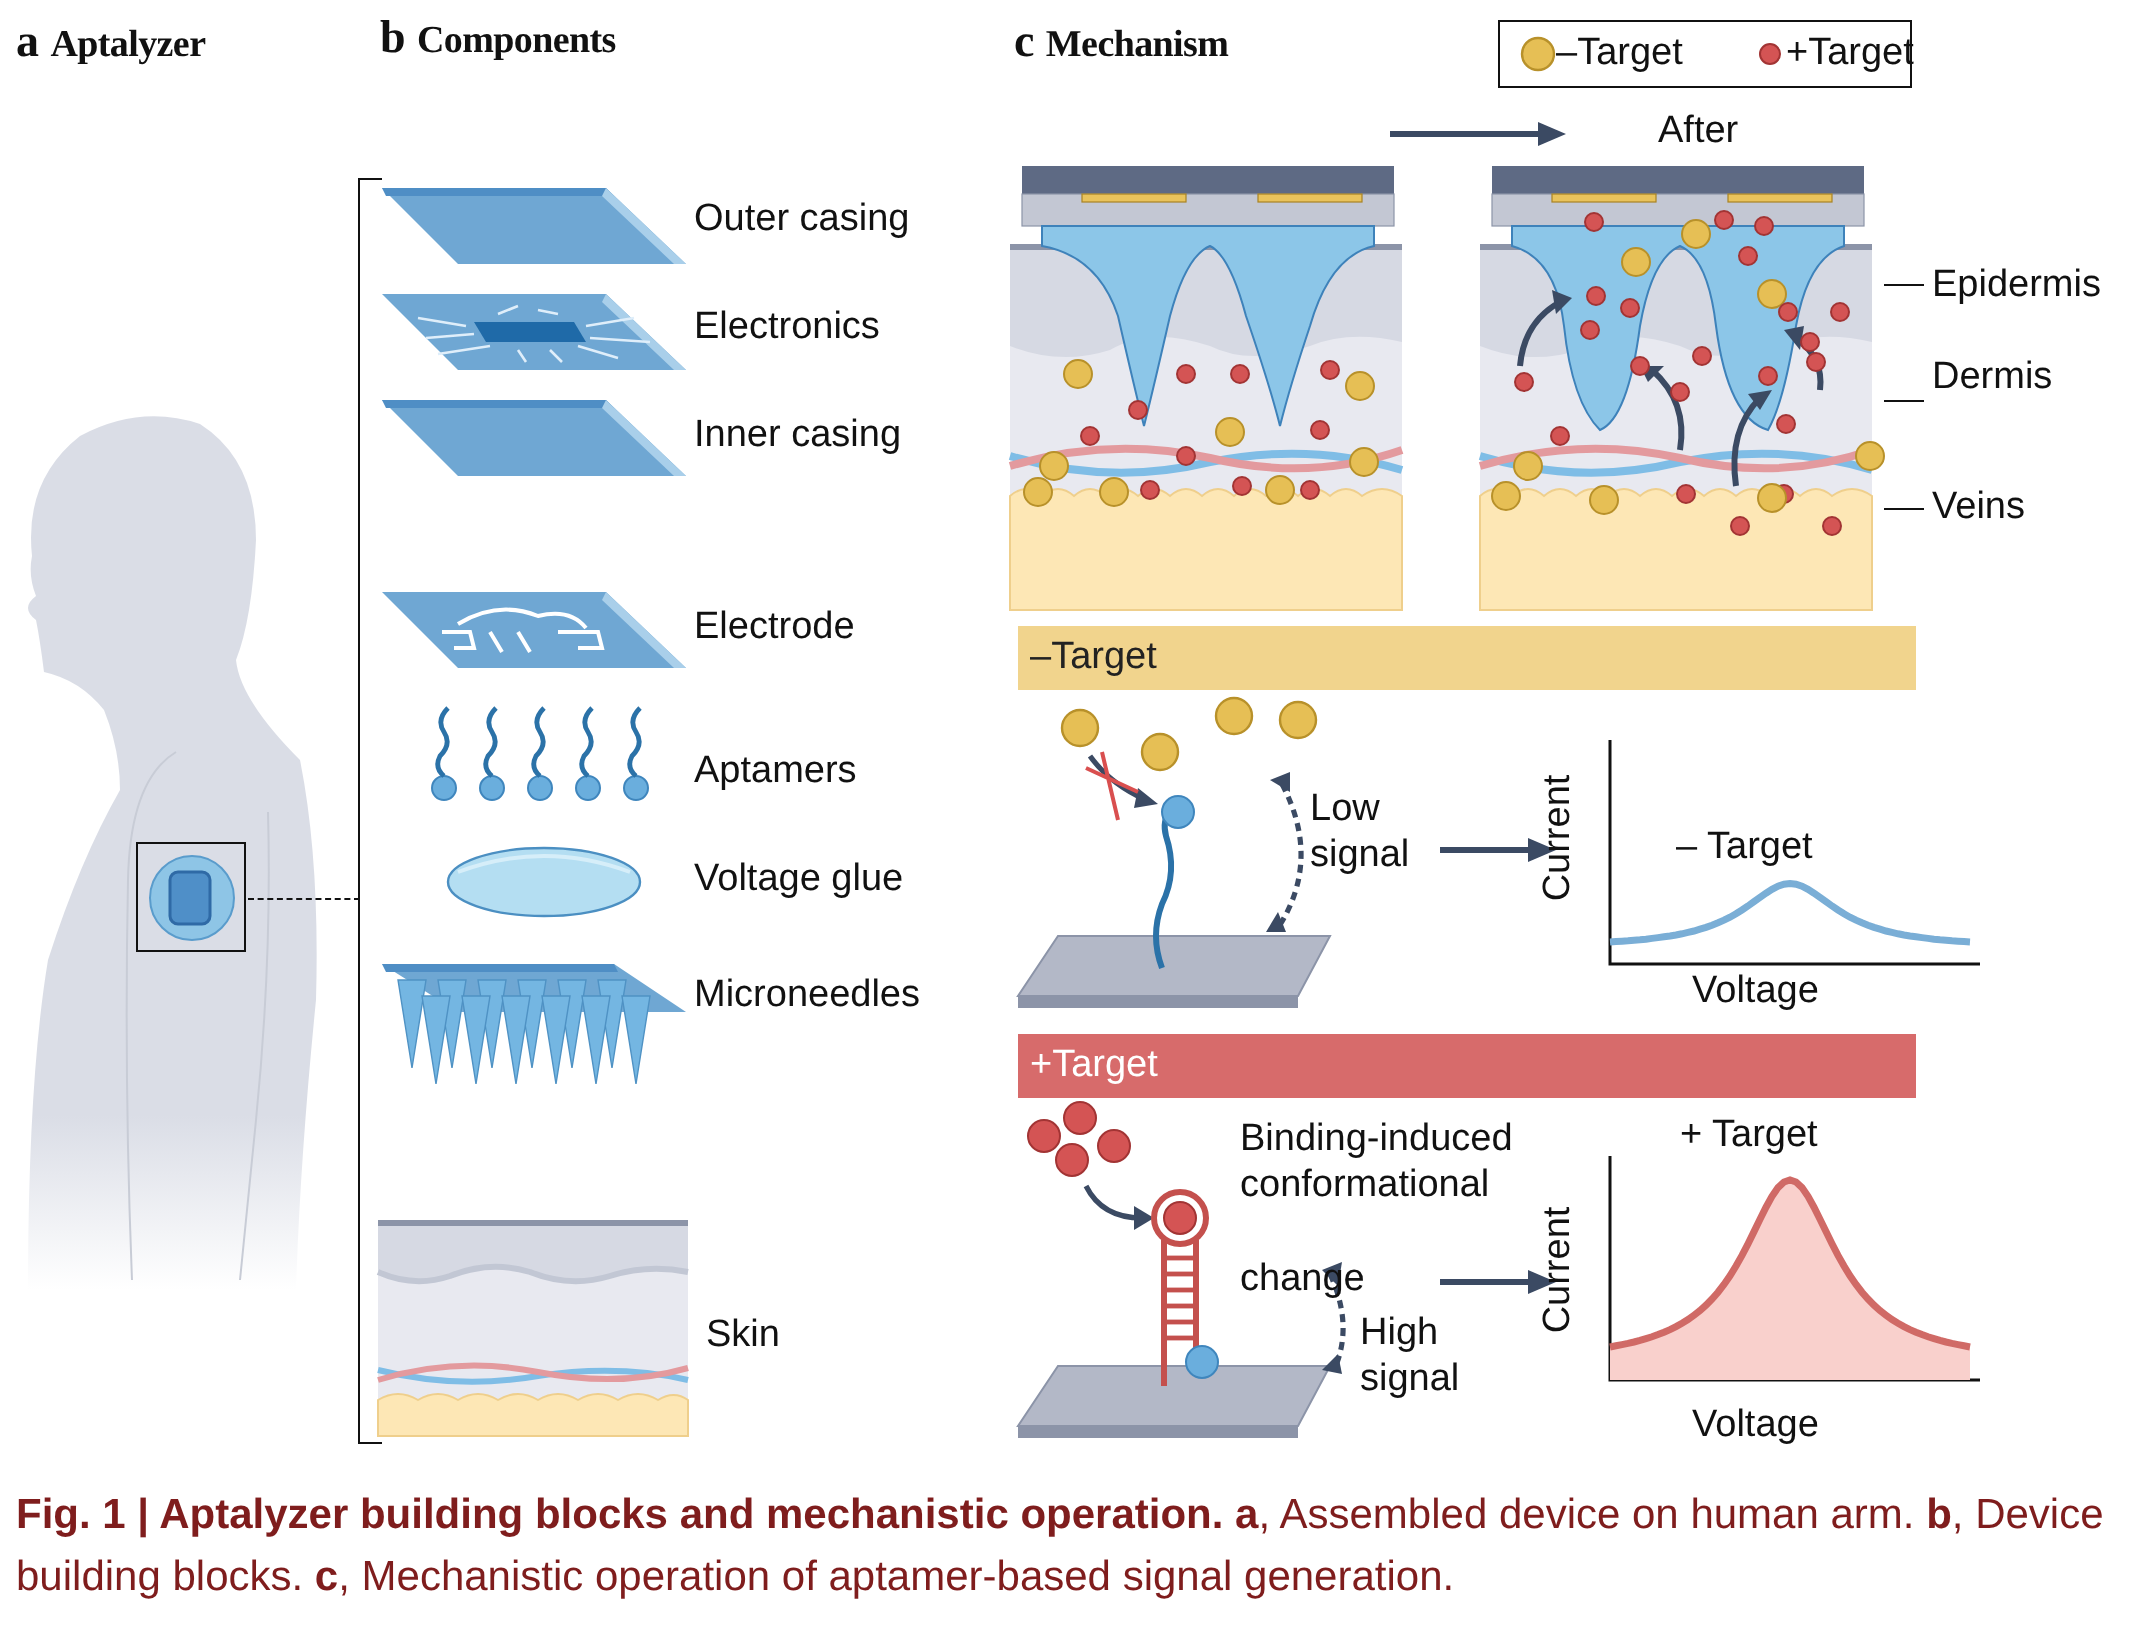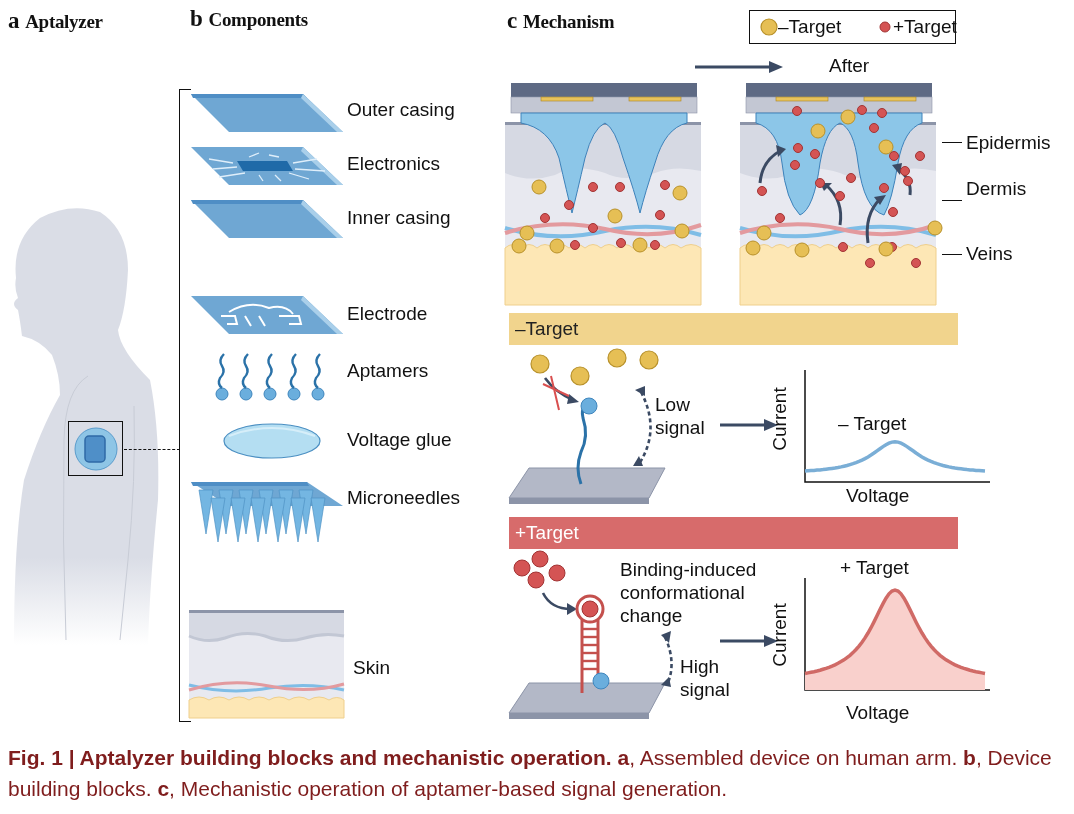--- a/index.html
+++ b/index.html
@@ -129,21 +129,21 @@
   <path d="M0 26 Q18 34 36 28 Q56 20 76 26 Q96 34 116 28 Q135 22 155 26" fill="none" stroke="#c2c7d4" stroke-width="3"></path>
   <path d="M0 75 Q40 85 80 78 Q120 72 155 80" fill="none" stroke="#7fbde6" stroke-width="3"></path>
   <path d="M0 80 Q40 68 80 76 Q120 84 155 74" fill="none" stroke="#e39a9e" stroke-width="3"></path>
   <path d="M0 90 Q10 84 20 90 Q30 84 40 90 Q50 84 60 90 Q70 84 80 90 Q90 84 100 90 Q110 84 120 90 Q130 84 140 90 Q148 85 155 90 V108 H0 Z" fill="#fde7b5" stroke="#efcf8c" stroke-width="1"></path>
 </svg>
 
 <span class="comp-label" style="top:99px;">Outer casing</span>
 <span class="comp-label" style="top:153px;">Electronics</span>
 <span class="comp-label" style="top:207px;">Inner casing</span>
 <span class="comp-label" style="top:303px;">Electrode</span>
-<span class="comp-label" style="top:360px;">Aptamers</span>
+<span class="comp-label" style="top:375px;">Aptamers</span>
 <span class="comp-label" style="top:429px;">Voltage glue</span>
 <span class="comp-label" style="top:487px;">Microneedles</span>
 <span class="comp-label" style="left:353px;top:657px;">Skin</span>
 
 <span class="label" style="left:546px;top:55px;margin-top:32px;">Before swelling</span>
 <svg width="90" height="14" style="left:695px;top:60px;">
   <line x1="0" y1="7" x2="76" y2="7" stroke="#3b4a63" stroke-width="3"></line>
   <polygon points="74,1 88,7 74,13" fill="#3b4a63"></polygon>
 </svg>
 <span class="label" style="left:829px;top:55px;">After</span>
@@ -313,21 +313,21 @@
       <line x1="77" y1="108" x2="93" y2="108"></line>
       <line x1="77" y1="116" x2="93" y2="116"></line>
   </g>
   <circle cx="96" cy="128" r="8" fill="#6aaedd" stroke="#3f86bd" stroke-width="1"></circle>
   <path d="M160 84 Q172 110 162 132" fill="none" stroke="#3b4a63" stroke-width="2.6" stroke-dasharray="4 3"></path>
   <polygon points="156,82 166,78 164,90" fill="#3b4a63"></polygon>
   <polygon points="156,132 164,124 166,134" fill="#3b4a63"></polygon>
 </svg>
 <span class="label" style="left:620px;top:559px;">Binding-induced</span>
 <span class="label" style="left:620px;top:582px;">conformational</span>
-<span class="label" style="left:620px;top:605px;">change</span>
+<span class="label" style="left:620px;top:629px;">change</span>
 <span class="label" style="left:680px;top:656px;">High</span>
 <span class="label" style="left:680px;top:679px;">signal</span>
 <svg width="60" height="14" style="left:720px;top:634px;">
   <line x1="0" y1="7" x2="46" y2="7" stroke="#3b4a63" stroke-width="3"></line>
   <polygon points="44,1 58,7 44,13" fill="#3b4a63"></polygon>
 </svg>
 
 <svg width="200" height="140" style="left:770px;top:578px;">
   <g id="plus-plot">
       <path d="M35 0 V112 H220" fill="none" stroke="#111" stroke-width="1.5"></path>

